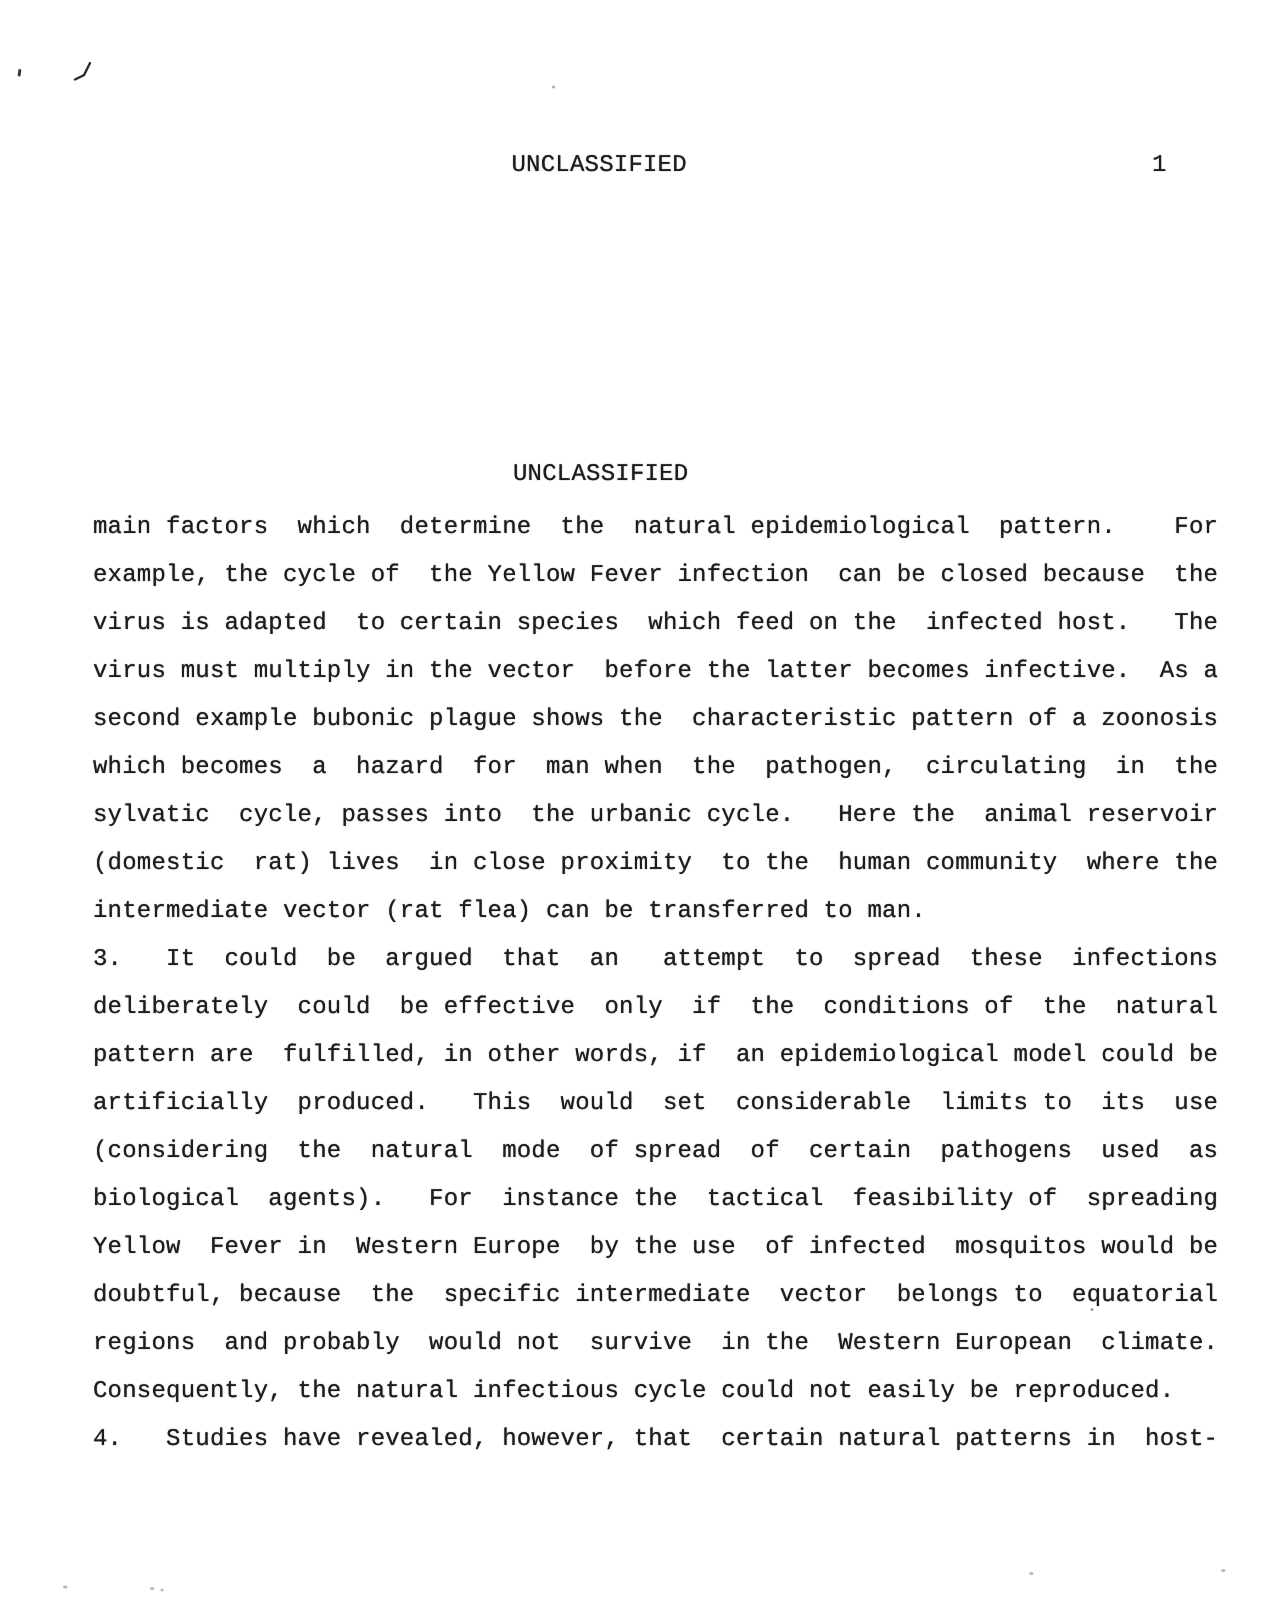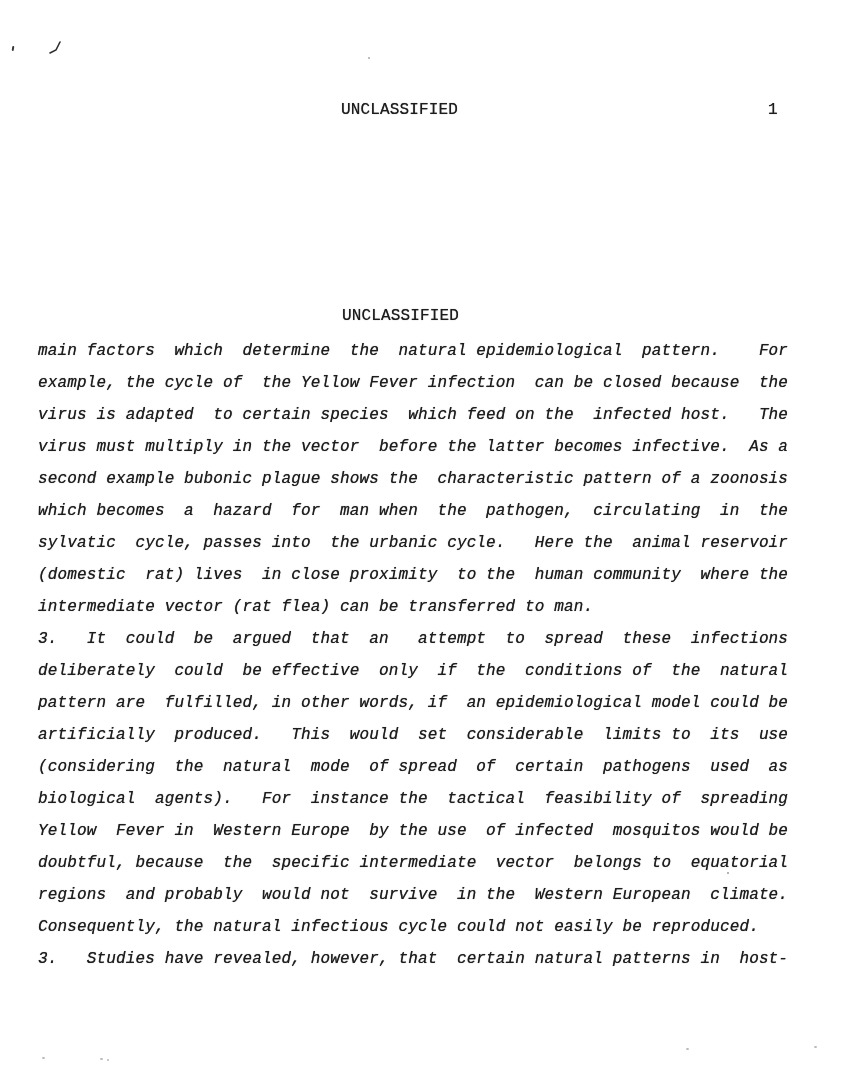--- a/index.html
+++ b/index.html
@@ -44,24 +44,23 @@
     white-space: pre;
   }
   .section-heading {
     position: absolute;
     left: 342px;
     top: 307px;
     white-space: pre;
   }
   .body-text {
     position: absolute;
-    left: 38px;
+    left: 62px;
     top: 335px;
     width: 752px;
-    font-style: italic;
   }
   .paragraph {
     white-space: pre;
     line-height: 32px;
     margin: 0;
   }
   .paragraph + .paragraph {
   }
   
   .artifact { position: absolute; }
@@ -123,21 +122,21 @@
     <div class="paragraph">3.   It  could  be  argued  that  an   attempt  to  spread  these  infections
 deliberately  could  be effective  only  if  the  conditions of  the  natural
 pattern are  fulfilled, in other words, if  an epidemiological model could be
 artificially  produced.   This  would  set  considerable  limits to  its  use
 (considering  the  natural  mode  of spread  of  certain  pathogens  used  as
 biological  agents).   For  instance the  tactical  feasibility of  spreading
 Yellow  Fever in  Western Europe  by the use  of infected  mosquitos would be
 doubtful, because  the  specific intermediate  vector  belongs to  equatorial
 regions  and probably  would not  survive  in the  Western European  climate.
 Consequently, the natural infectious cycle could not easily be reproduced.</div>
-    <div class="paragraph">3.   Studies have revealed, however, that  certain natural patterns in  host-</div>
+    <div class="paragraph">4.   Studies have revealed, however, that  certain natural patterns in  host-</div>
   </div>
 
   <div class="artifact speck s1"></div>
   <div class="artifact speck s2"></div>
   <div class="artifact speck s3"></div>
   <div class="artifact speck s4"></div>
   <div class="artifact speck s5"></div>
   <div class="artifact speck s6"></div>
 
 </div>

